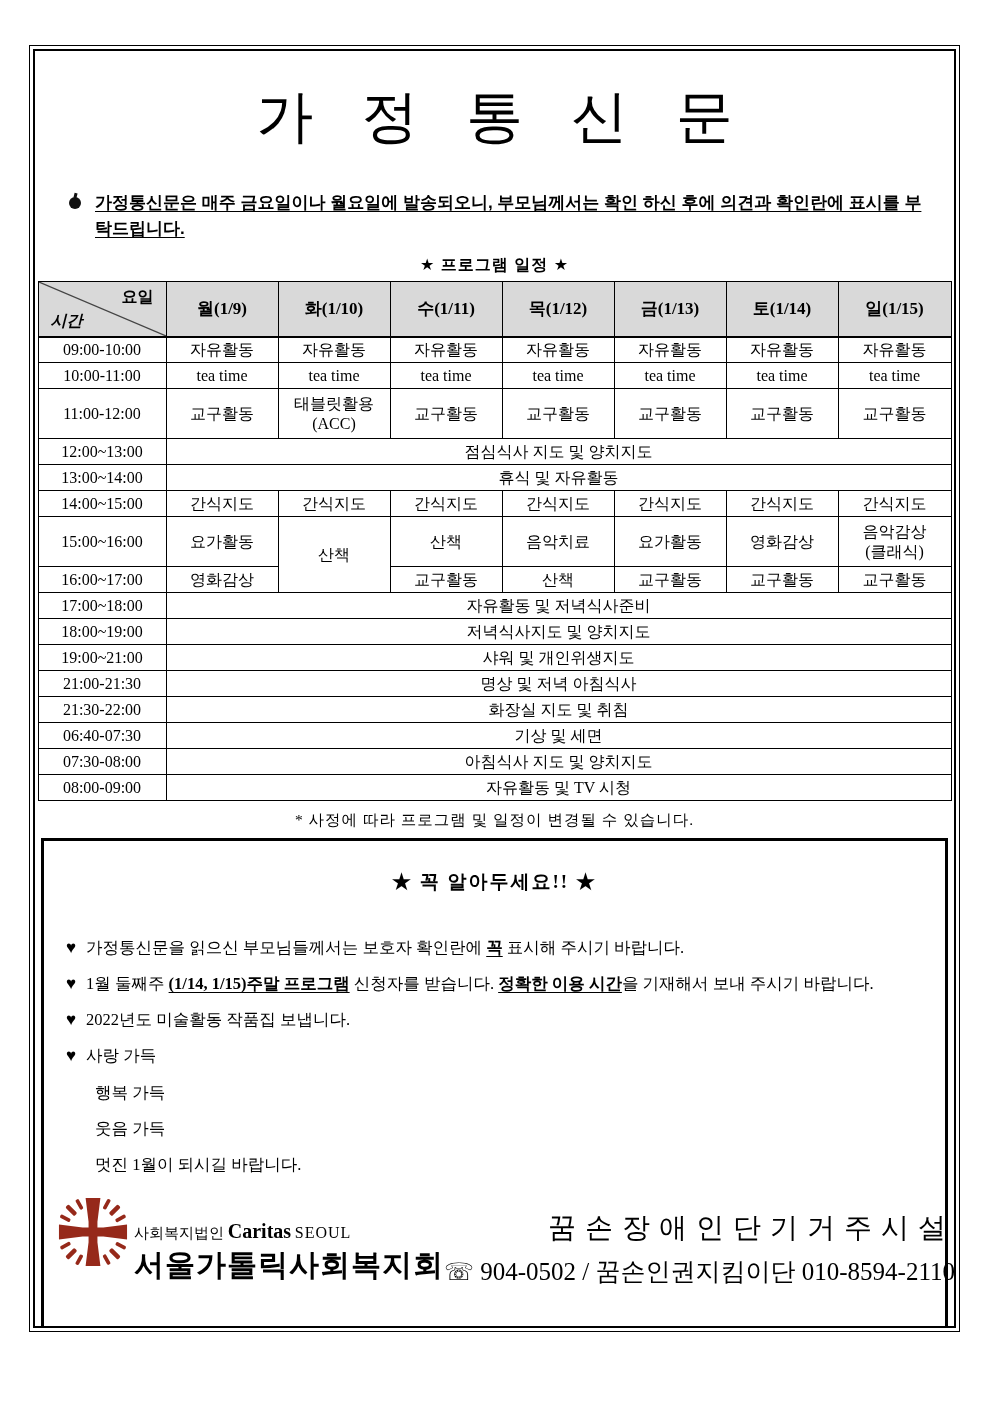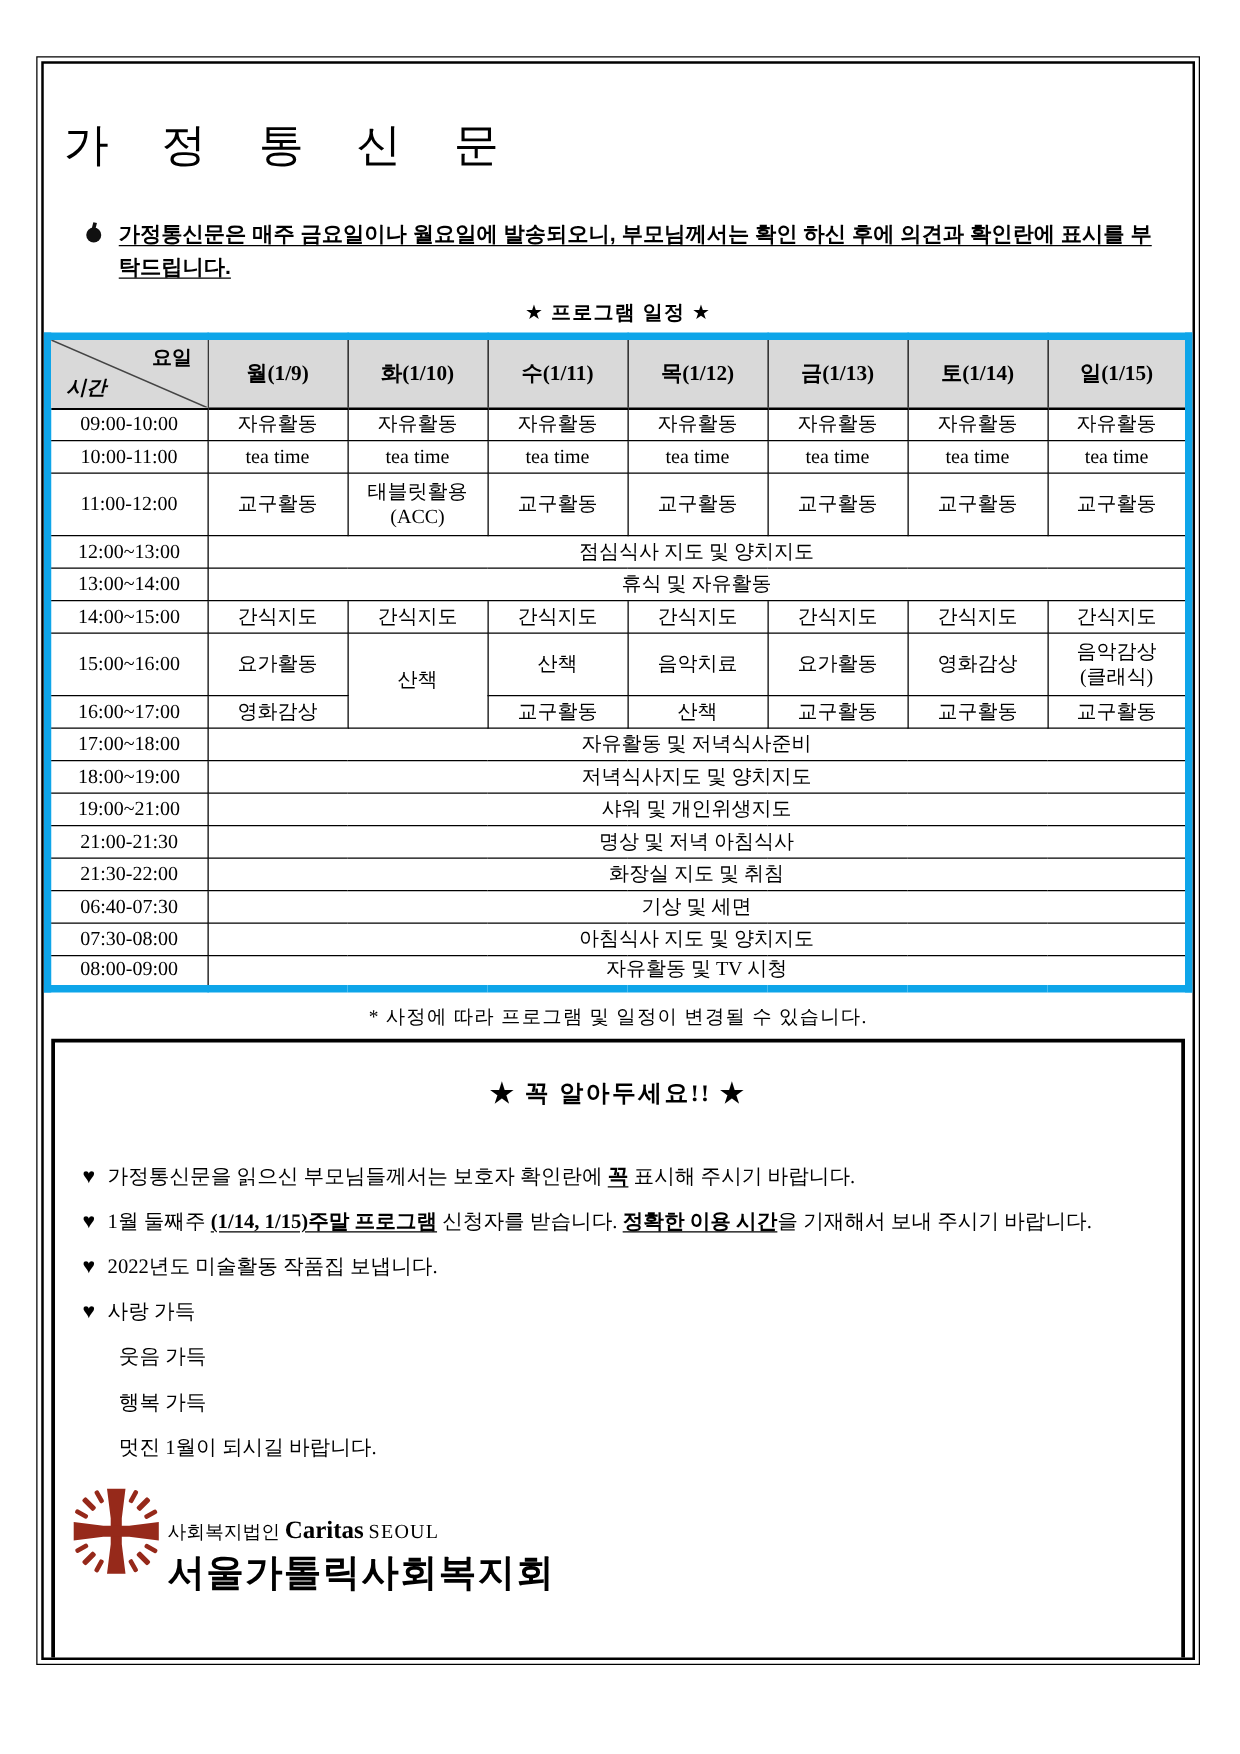--- a/index.html
+++ b/index.html
@@ -10,23 +10,23 @@
   .sheet{
     position:absolute;left:29px;top:45px;width:931px;height:1287px;
     border:1px solid #000;padding:3px;box-sizing:border-box;
   }
   .sheet-inner{
     border:2px solid #000;width:100%;height:100%;box-sizing:border-box;
     position:relative;overflow:hidden;
   }
   
   .page-title{
-    margin-top:41px;
+    margin-top:28px;text-align:center;
     font-family:"Liberation Sans","DejaVu Sans",sans-serif;
-    font-size:36px;letter-spacing:16px;padding-left:16px;font-weight:normal;
+    font-size:57px;letter-spacing:16px;padding-left:16px;font-weight:normal;
   }
   
   .intro{
     position:relative;margin:34px 22px 0 32px;padding-left:28px;
     font-family:"Liberation Sans","DejaVu Sans",sans-serif;
     font-weight:bold;font-size:17px;line-height:1.55;
   }
   .intro-text{text-decoration:underline;text-underline-offset:3px;}
   .intro-bullet{
     position:absolute;left:2px;top:7px;width:12px;height:12px;
@@ -36,21 +36,21 @@
     content:"";position:absolute;left:5px;top:-4px;width:3px;height:5px;
     background:#111;transform:rotate(14deg);
   }
   .sched-heading{
     text-align:center;font-family:"Liberation Sans","DejaVu Sans",sans-serif;
     font-weight:bold;font-size:16px;margin:12px 0 5px 0;letter-spacing:1px;
   }
   
   table.sched{
     margin:0 auto;width:820px;border-collapse:collapse;table-layout:fixed;
-    border:6px solid #0ea5e9;
+    border:1px solid #0ea5e9;
   }
   table.sched td{
     border:1px solid #000;text-align:center;vertical-align:middle;
     font-size:16px;padding:0;line-height:1.25;
   }
   table.sched thead td{
     background:#d9d9d9;font-weight:bold;font-size:17px;height:54px;
     border-bottom:2px solid #000;
   }
   td.corner{position:relative;}
@@ -251,22 +251,22 @@
 
     <div class="sched-note">* 사정에 따라 프로그램 및 일정이 변경될 수 있습니다.</div>
 
     <div class="notice-box">
       <div class="notice-heading">★ 꼭 알아두세요!! ★</div>
       <div class="notice-items" id="notice-items">
           <div class="notice-item"><span class="heart">♥</span><span>가정통신문을 읽으신 부모님들께서는 보호자 확인란에 </span><span class="emph">꼭</span><span> 표시해 주시기 바랍니다.</span></div>
           <div class="notice-item"><span class="heart">♥</span><span>1월 둘째주 </span><span class="emph">(1/14, 1/15)주말 프로그램</span><span> 신청자를 받습니다. </span><span class="emph">정확한 이용 시간</span><span>을 기재해서 보내 주시기 바랍니다.</span></div>
           <div class="notice-item"><span class="heart">♥</span><span>2022년도 미술활동 작품집 보냅니다.</span></div>
           <div class="notice-item"><span class="heart">♥</span><span>사랑 가득</span></div>
+          <div class="notice-extra">행복 가득</div>
           <div class="notice-extra">웃음 가득</div>
-          <div class="notice-extra">행복 가득</div>
           <div class="notice-extra">멋진 1월이 되시길 바랍니다.</div>
         </div>
 
       <div class="footer">
         <div class="footer-left">
           <svg class="logo" viewBox="0 0 100 140">
             <g fill="#96291a" transform="translate(0,20)">
               <polygon points="40,4 60,4 56,36 56,64 60,96 40,96 44,64 44,36"></polygon>
               <polygon points="4,40 36,44 64,44 96,40 96,60 64,56 36,56 4,60"></polygon>
               <g id="rays">
@@ -295,19 +295,25 @@
           </svg>
           <div class="org-block">
             <div class="org-line1">
               <span>사회복지법인</span>
               <span class="caritas">Caritas</span>
               <span class="seoul">SEOUL</span>
             </div>
             <div class="org-line2">서울가톨릭사회복지회</div>
           </div>
         </div>
+        <div class="footer-right">
+          <div class="facility">꿈손장애인단기거주시설</div>
+          <div class="phone-line">
+            <span class="phone-icon">☏</span><span> 904-0502 /  꿈손인권지킴이단 010-8594-2110</span>
+          </div>
+        </div>
       </div>
     </div>
 
     <div class="empty-strip"></div>
 
   </div>
 </div>
 
 </body></html>

